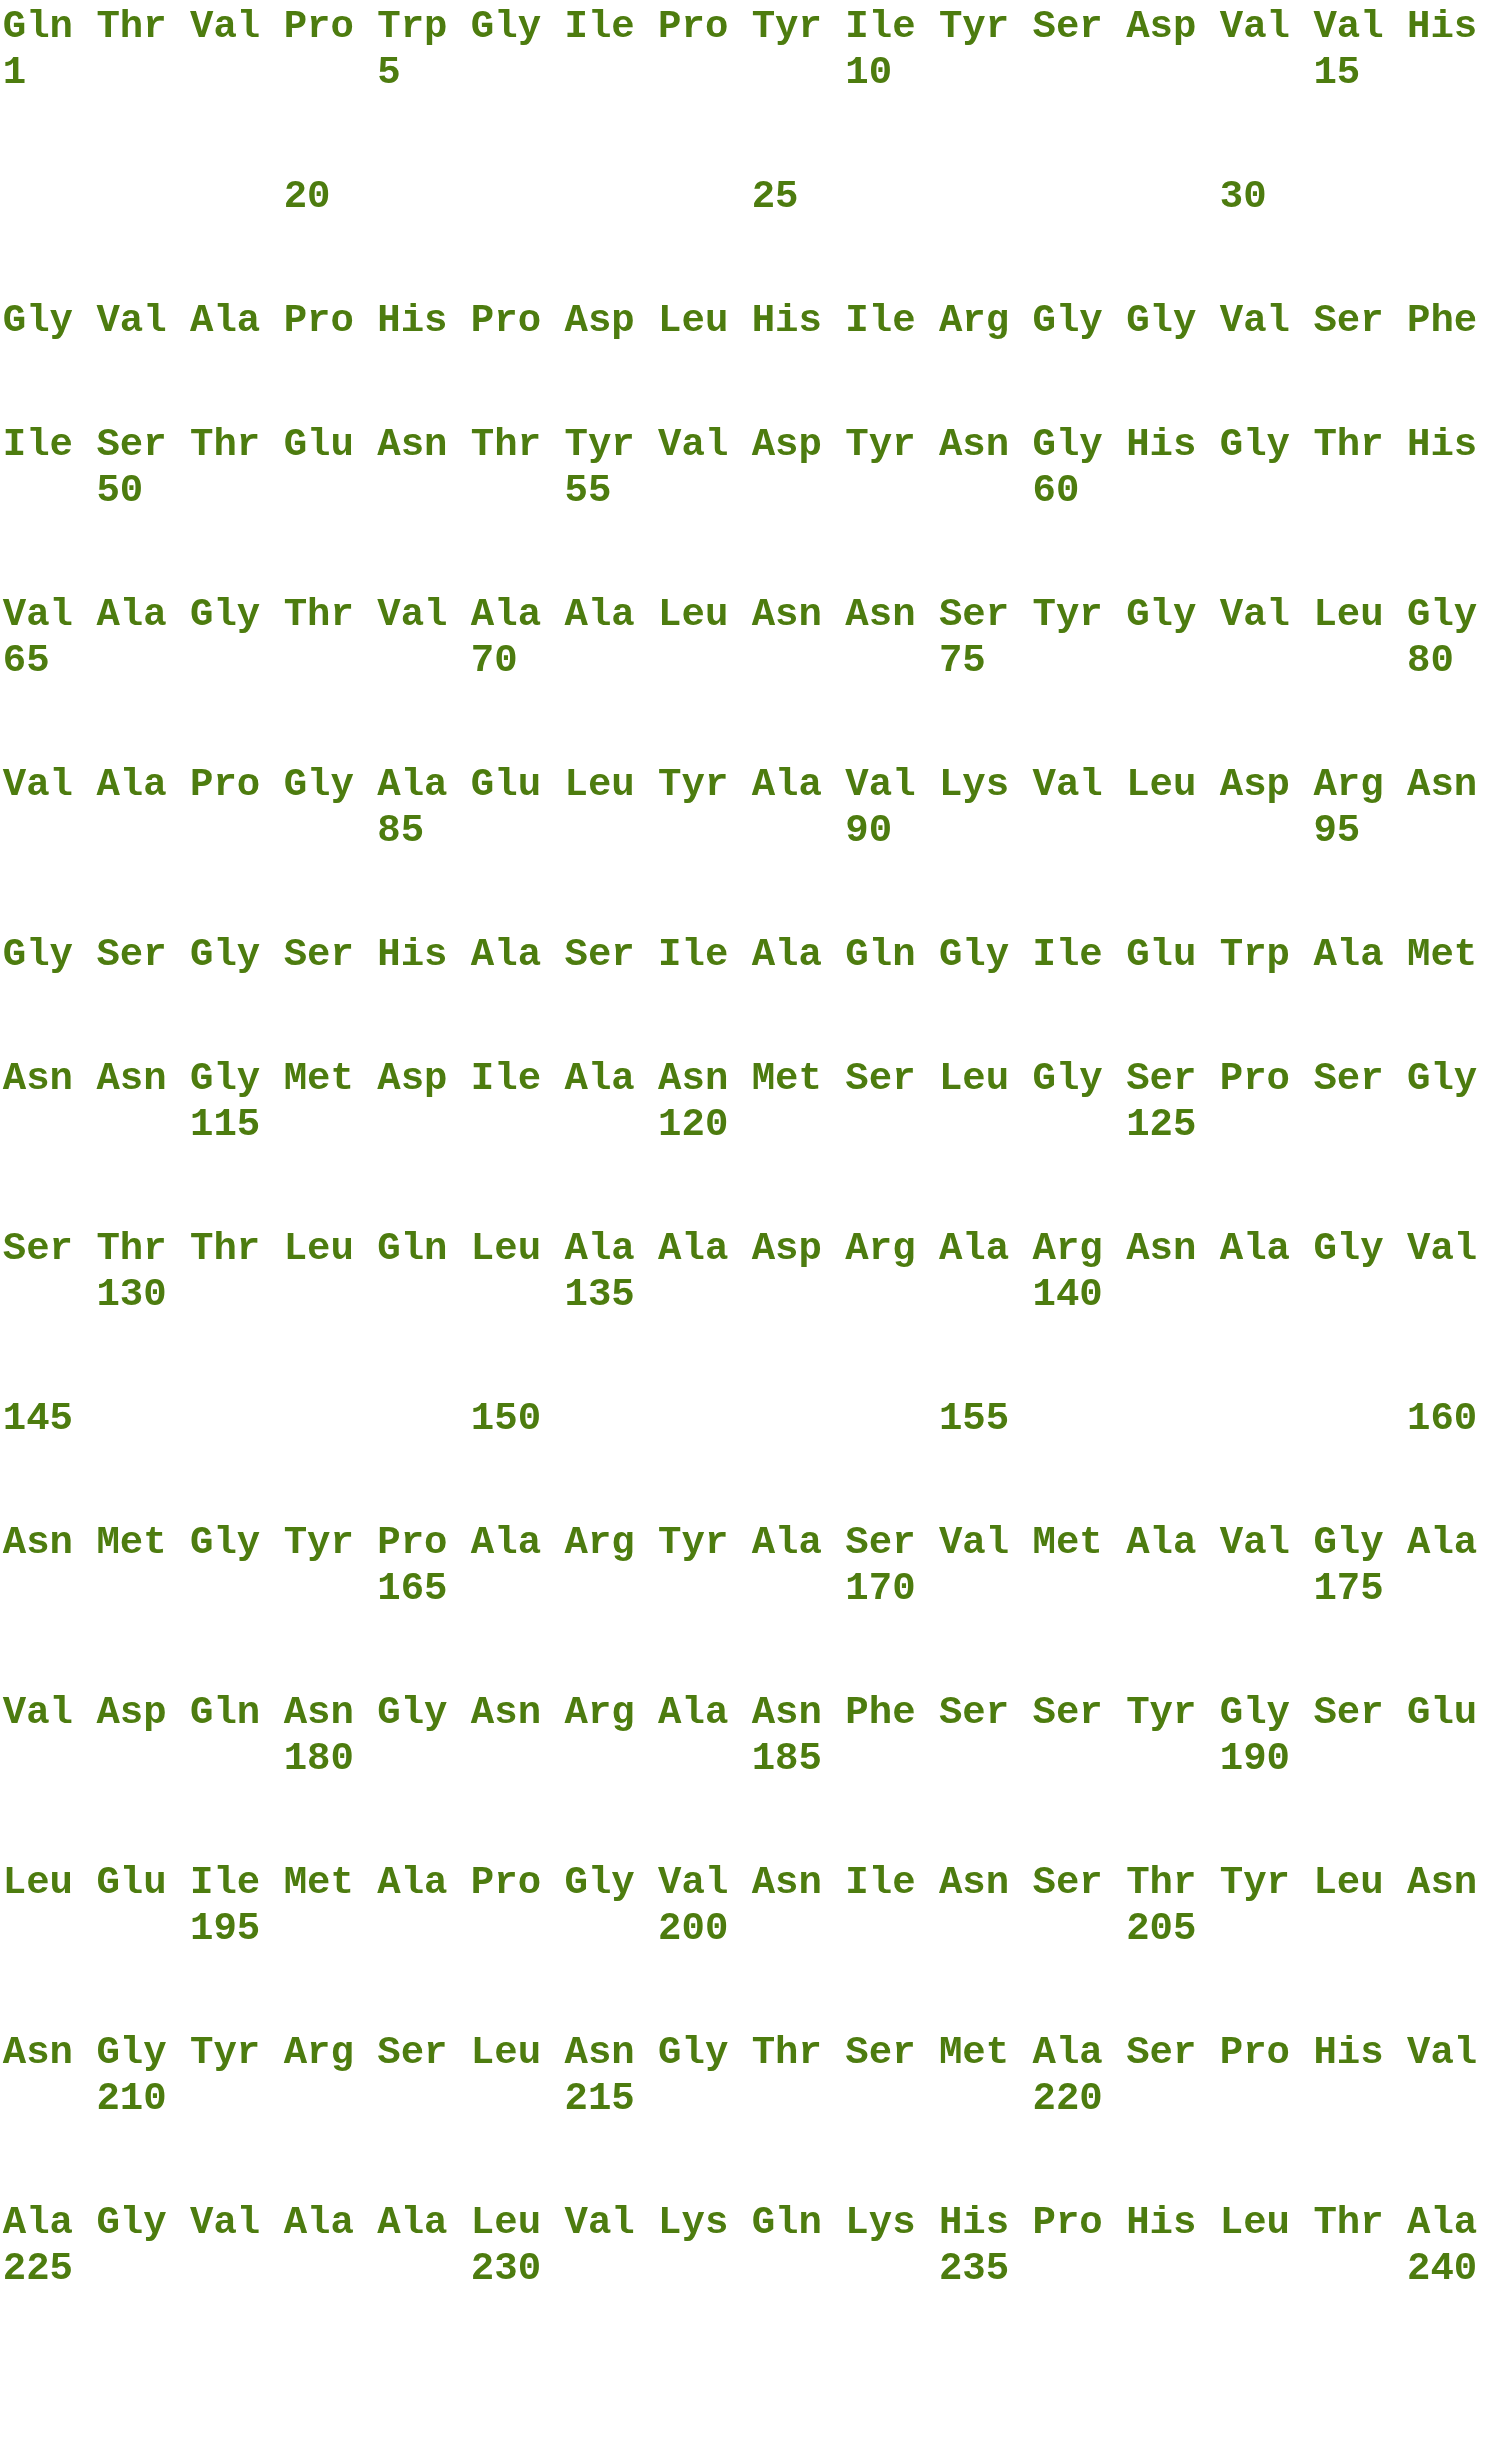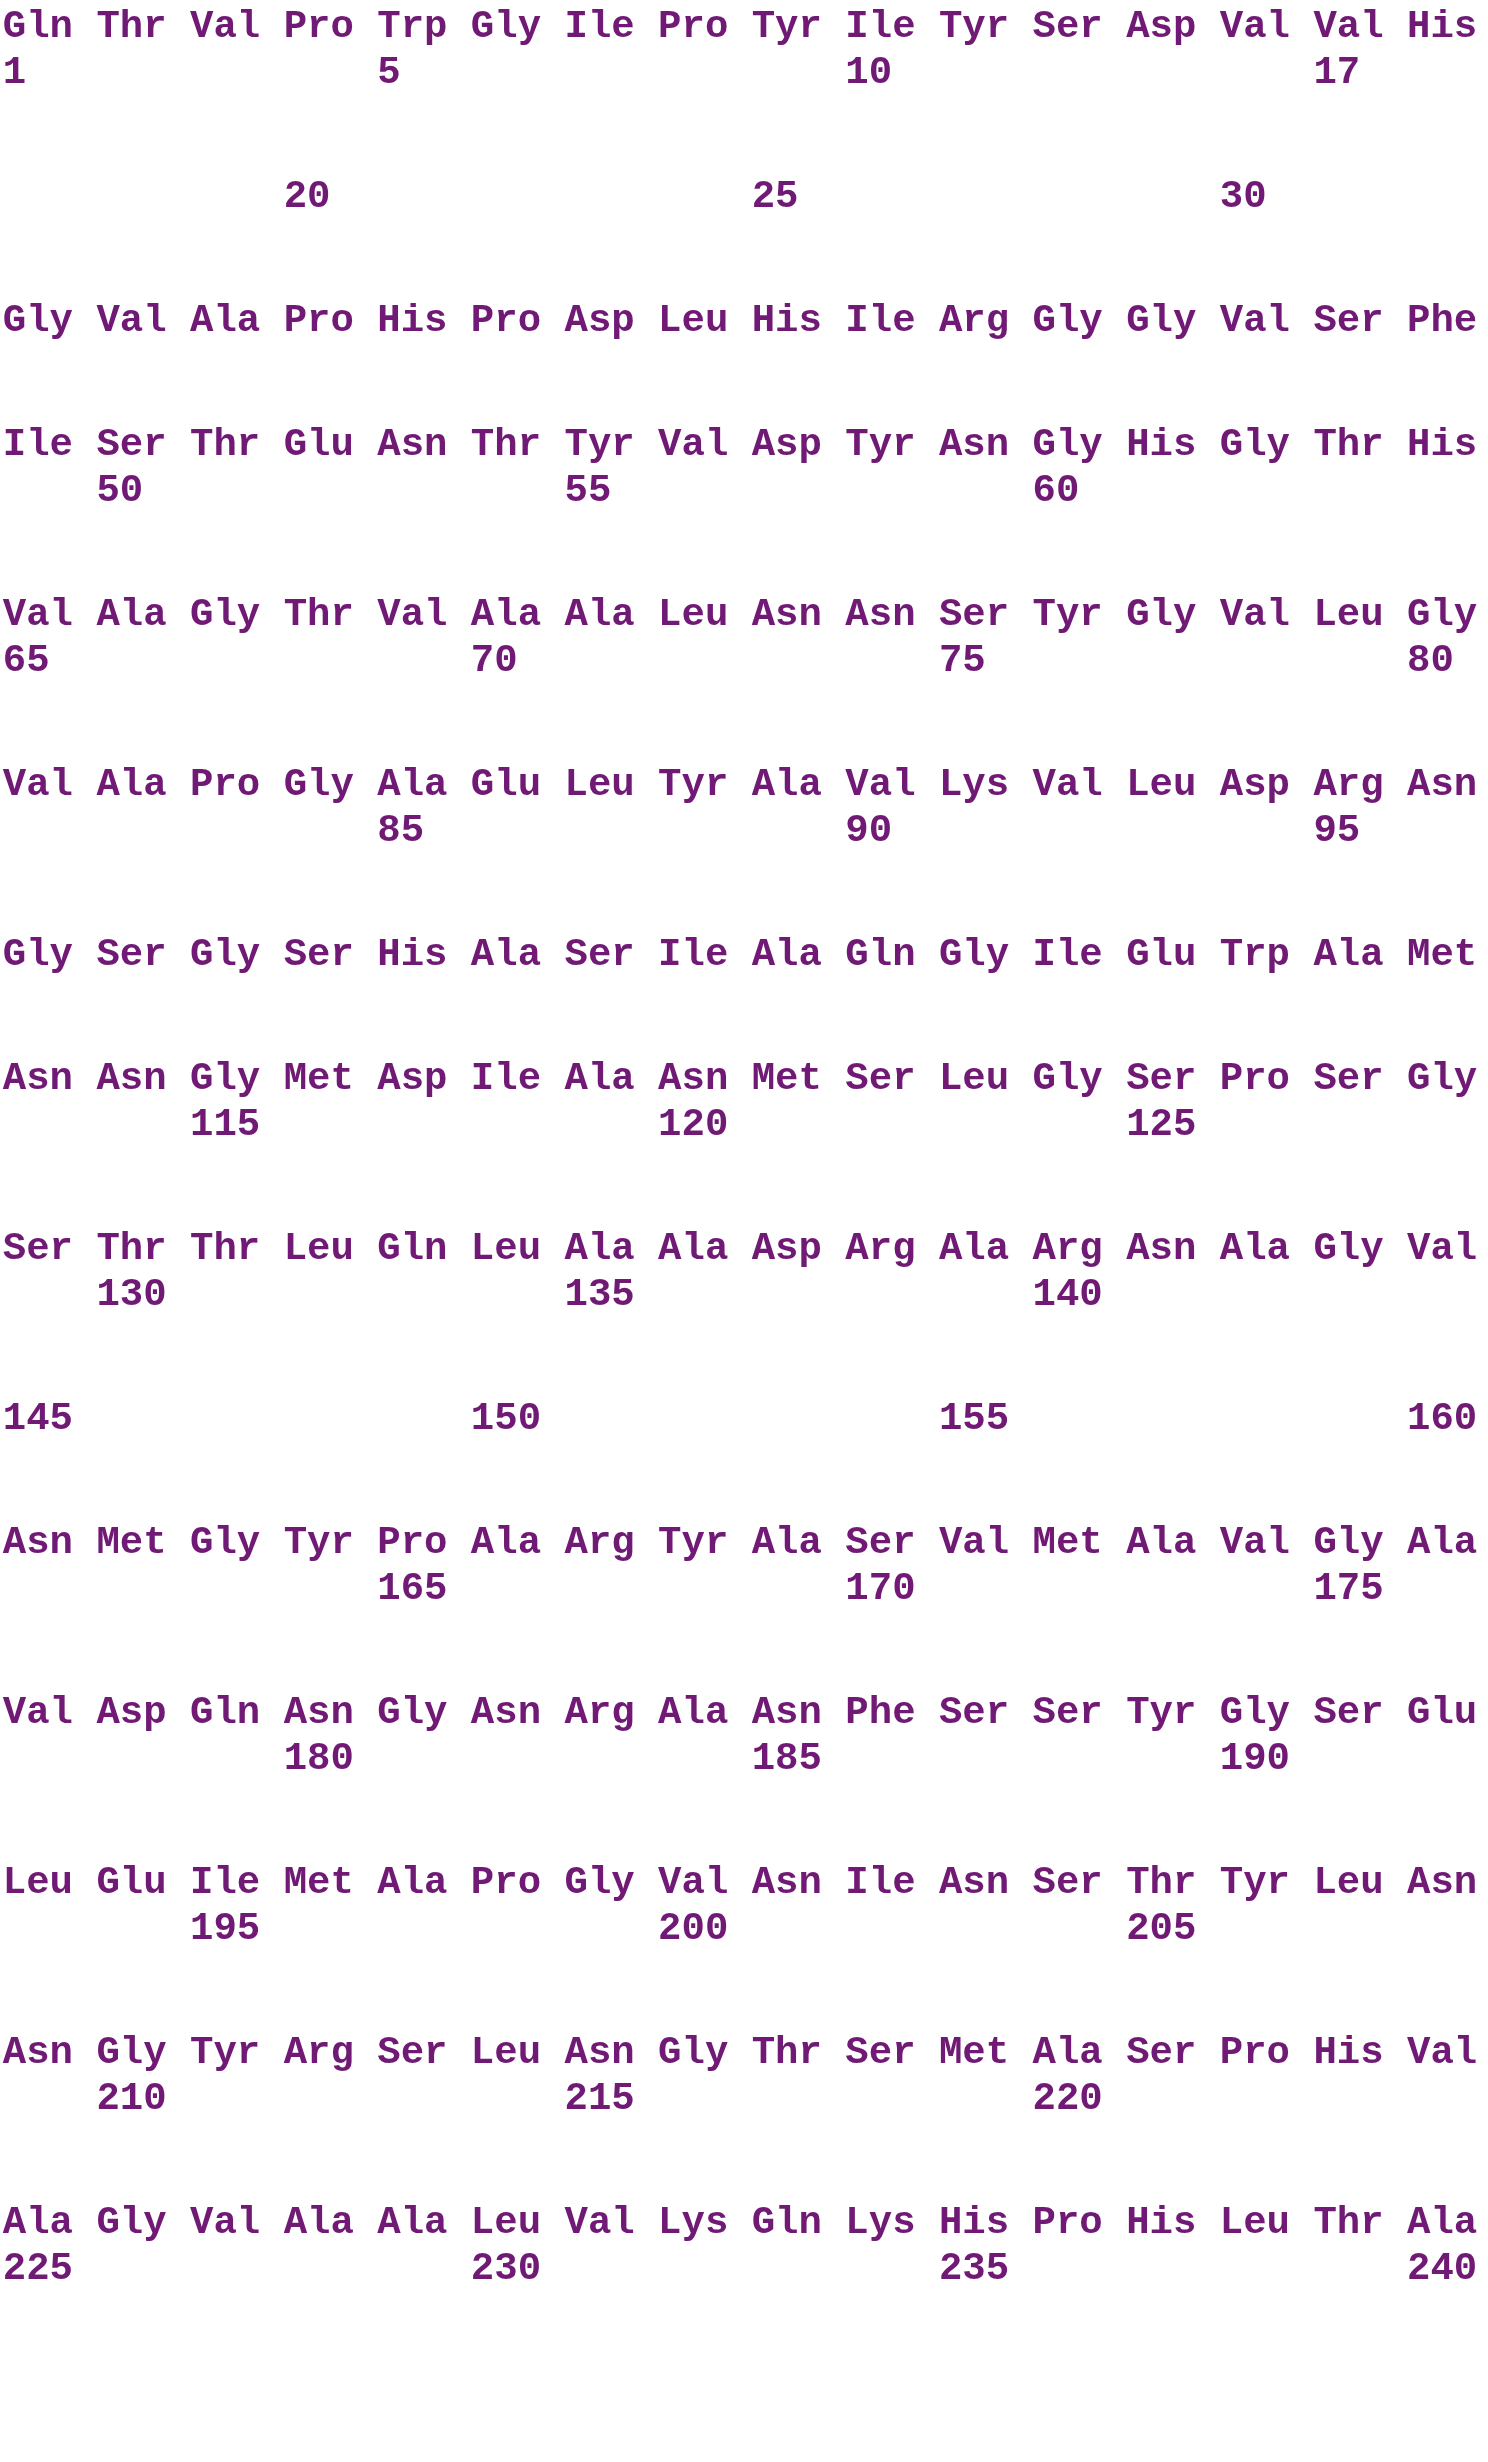--- a/index.html
+++ b/index.html
@@ -5,21 +5,21 @@
   html, body {
     margin: 0;
     padding: 0;
     background: #ffffff;
   }
   .page {
     position: relative;
     width: 1488px;
     height: 2462px;
     background: #ffffff;
-    color: #701a75;
+    color: #4d7c0f;
     box-sizing: border-box;
     padding: 3.7px 0 0 2.8px;
     overflow: hidden;
   }
   .seq-row {
     margin-bottom: 78px;
   }
   .line {
     font-family: "Liberation Mono", "DejaVu Sans Mono", monospace;
     font-weight: bold;
@@ -29,21 +29,21 @@
     letter-spacing: 0;
   }
 </style>
 </head>
 <body>
 
 <div class="page">
   <div id="rows">
       <div class="seq-row">
         <div class="line">Gln Thr Val Pro Trp Gly Ile Pro Tyr Ile Tyr Ser Asp Val Val His</div>
-        <div class="line">1               5                   10                  17</div>
+        <div class="line">1               5                   10                  15</div>
       </div>
       <div class="seq-row">
         <div class="line">            20                  25                  30</div>
       </div>
       <div class="seq-row">
         <div class="line">Gly Val Ala Pro His Pro Asp Leu His Ile Arg Gly Gly Val Ser Phe</div>
       </div>
       <div class="seq-row">
         <div class="line">Ile Ser Thr Glu Asn Thr Tyr Val Asp Tyr Asn Gly His Gly Thr His</div>
         <div class="line">    50                  55                  60</div>

